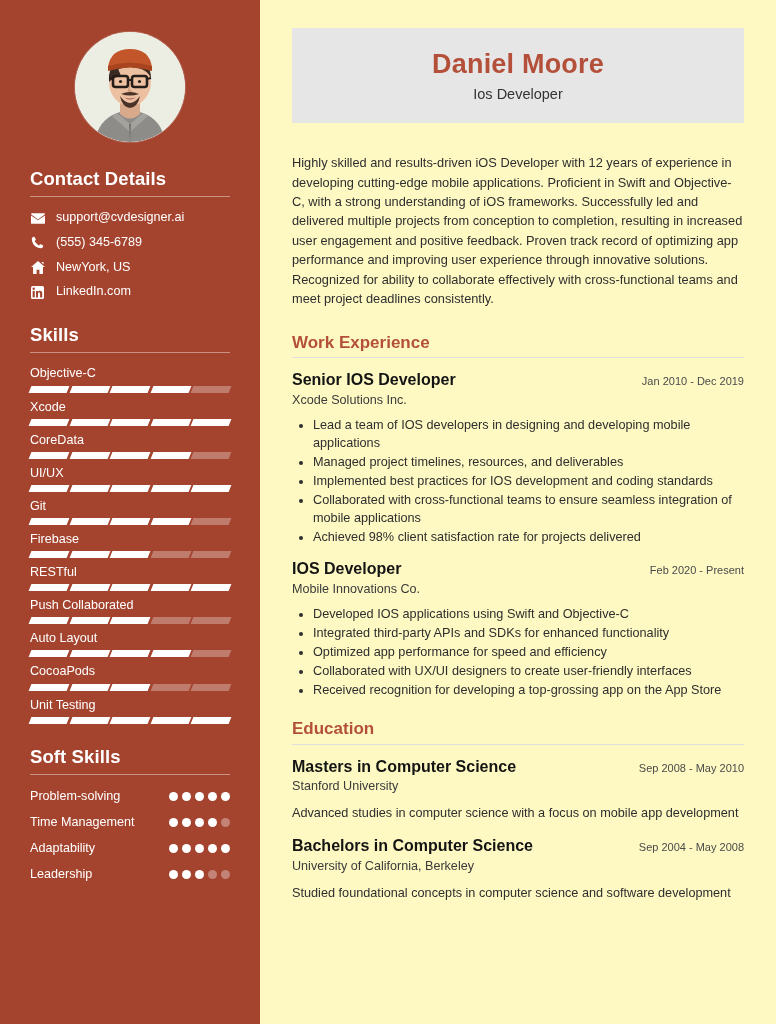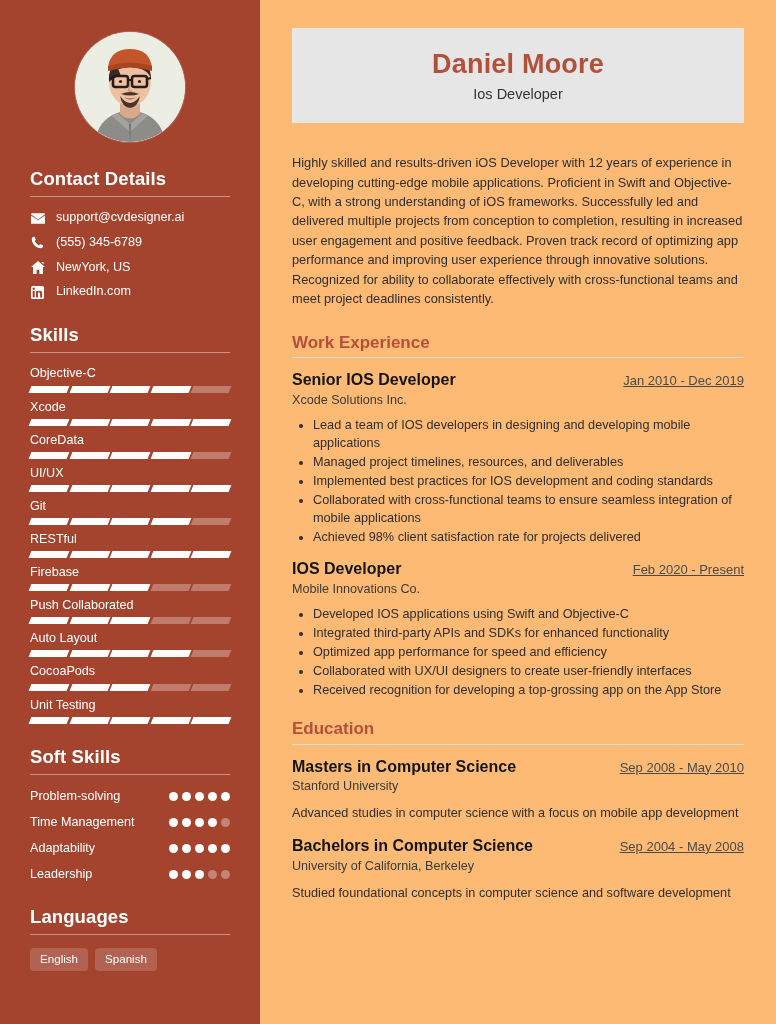--- a/index.html
+++ b/index.html
@@ -136,21 +136,21 @@
     font-size: 11.6px;
     padding: 5px 10px 6px 10px;
     border-radius: 4px;
     line-height: 1;
   }
 
   
   .main {
     flex: 1 1 auto;
     padding: 28px 32px 0 32px;
-    background: #fdba74;
+    background: #fef9c3;
   }
   .name-card {
     background: #e6e6e6;
     padding: 22px 10px 20px 10px;
     text-align: center;
     margin-bottom: 30px;
   }
   .full-name {
     color: #B4503A;
     font-size: 27px;
@@ -195,26 +195,25 @@
     justify-content: space-between;
     gap: 12px;
   }
   .entry-role {
     font-size: 16px;
     font-weight: bold;
     color: #141414;
     line-height: 1.3;
   }
   .entry-date {
-    font-size: 13px;
+    font-size: 11px;
     color: #4a4a4a;
     white-space: nowrap;
     flex: 0 0 auto;
     line-height: 1.3;
-    text-decoration: underline;
   }
   .entry-org {
     font-size: 12.6px;
     color: #3a3a3a;
     line-height: 1.35;
     margin-top: 1px;
   }
   .bullets {
     margin: 7px 0 0 0;
     padding-left: 21px;
@@ -376,37 +375,37 @@
               <div class="skill-name">Git</div>
               <div class="bar">
                 <div class="seg on"></div>
                 <div class="seg on"></div>
                 <div class="seg on"></div>
                 <div class="seg on"></div>
                 <div class="seg"></div>
               </div>
             </div>
             <div class="skill-item">
+              <div class="skill-name">Firebase</div>
+              <div class="bar">
+                <div class="seg on"></div>
+                <div class="seg on"></div>
+                <div class="seg on"></div>
+                <div class="seg"></div>
+                <div class="seg"></div>
+              </div>
+            </div>
+            <div class="skill-item">
               <div class="skill-name">RESTful</div>
               <div class="bar">
                 <div class="seg on"></div>
                 <div class="seg on"></div>
                 <div class="seg on"></div>
                 <div class="seg on"></div>
                 <div class="seg on"></div>
-              </div>
-            </div>
-            <div class="skill-item">
-              <div class="skill-name">Firebase</div>
-              <div class="bar">
-                <div class="seg on"></div>
-                <div class="seg on"></div>
-                <div class="seg on"></div>
-                <div class="seg"></div>
-                <div class="seg"></div>
               </div>
             </div>
             <div class="skill-item">
               <div class="skill-name">Push Collaborated</div>
               <div class="bar">
                 <div class="seg on"></div>
                 <div class="seg on"></div>
                 <div class="seg on"></div>
                 <div class="seg"></div>
                 <div class="seg"></div>
@@ -485,28 +484,20 @@
                 <div class="dot on"></div>
                 <div class="dot on"></div>
                 <div class="dot on"></div>
                 <div class="dot"></div>
                 <div class="dot"></div>
               </div>
             </div>
           </div>
       </section>
 
-      <section class="side-block">
-        <h2 class="side-h">Languages</h2>
-        <div class="side-rule"></div>
-        <div class="lang-row" id="lang-list">
-            <span class="chip">English</span>
-            <span class="chip">Spanish</span>
-          </div>
-      </section>
 
     </div>
   </aside>
 
   <main class="main">
 
     <div class="name-card">
       <h1 class="full-name">Daniel Moore</h1>
       <div class="job-title">Ios Developer</div>
     </div>

